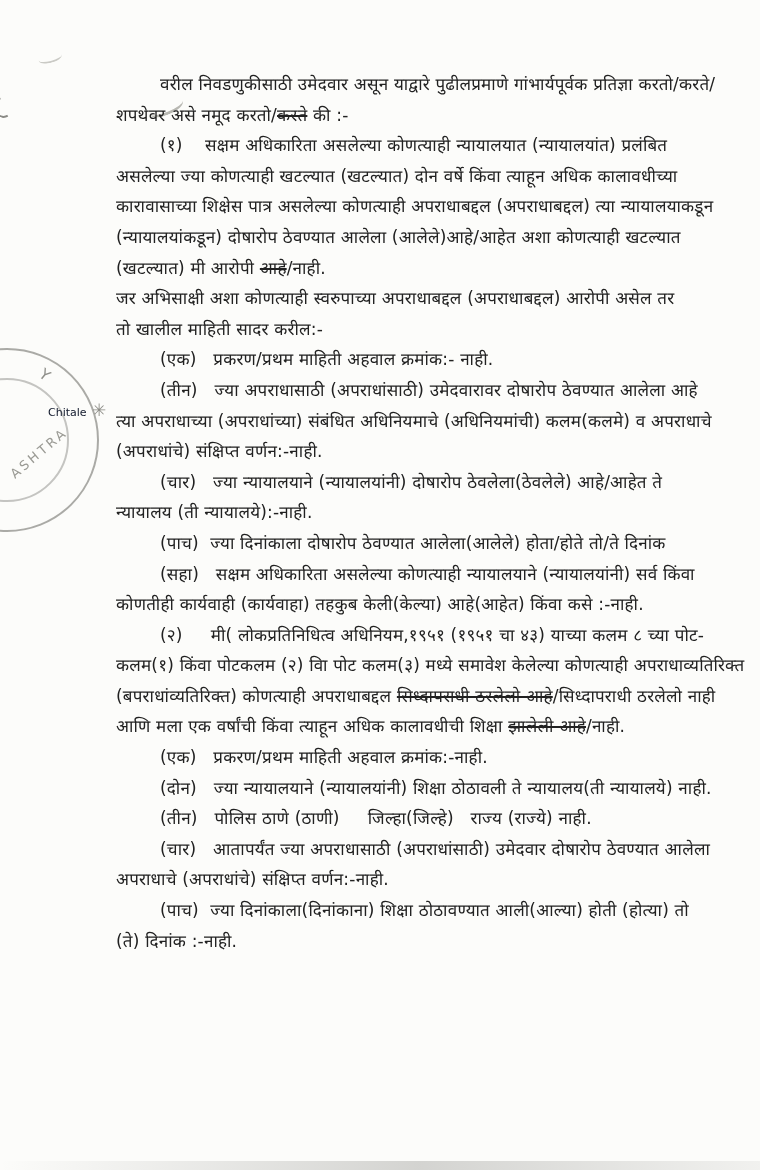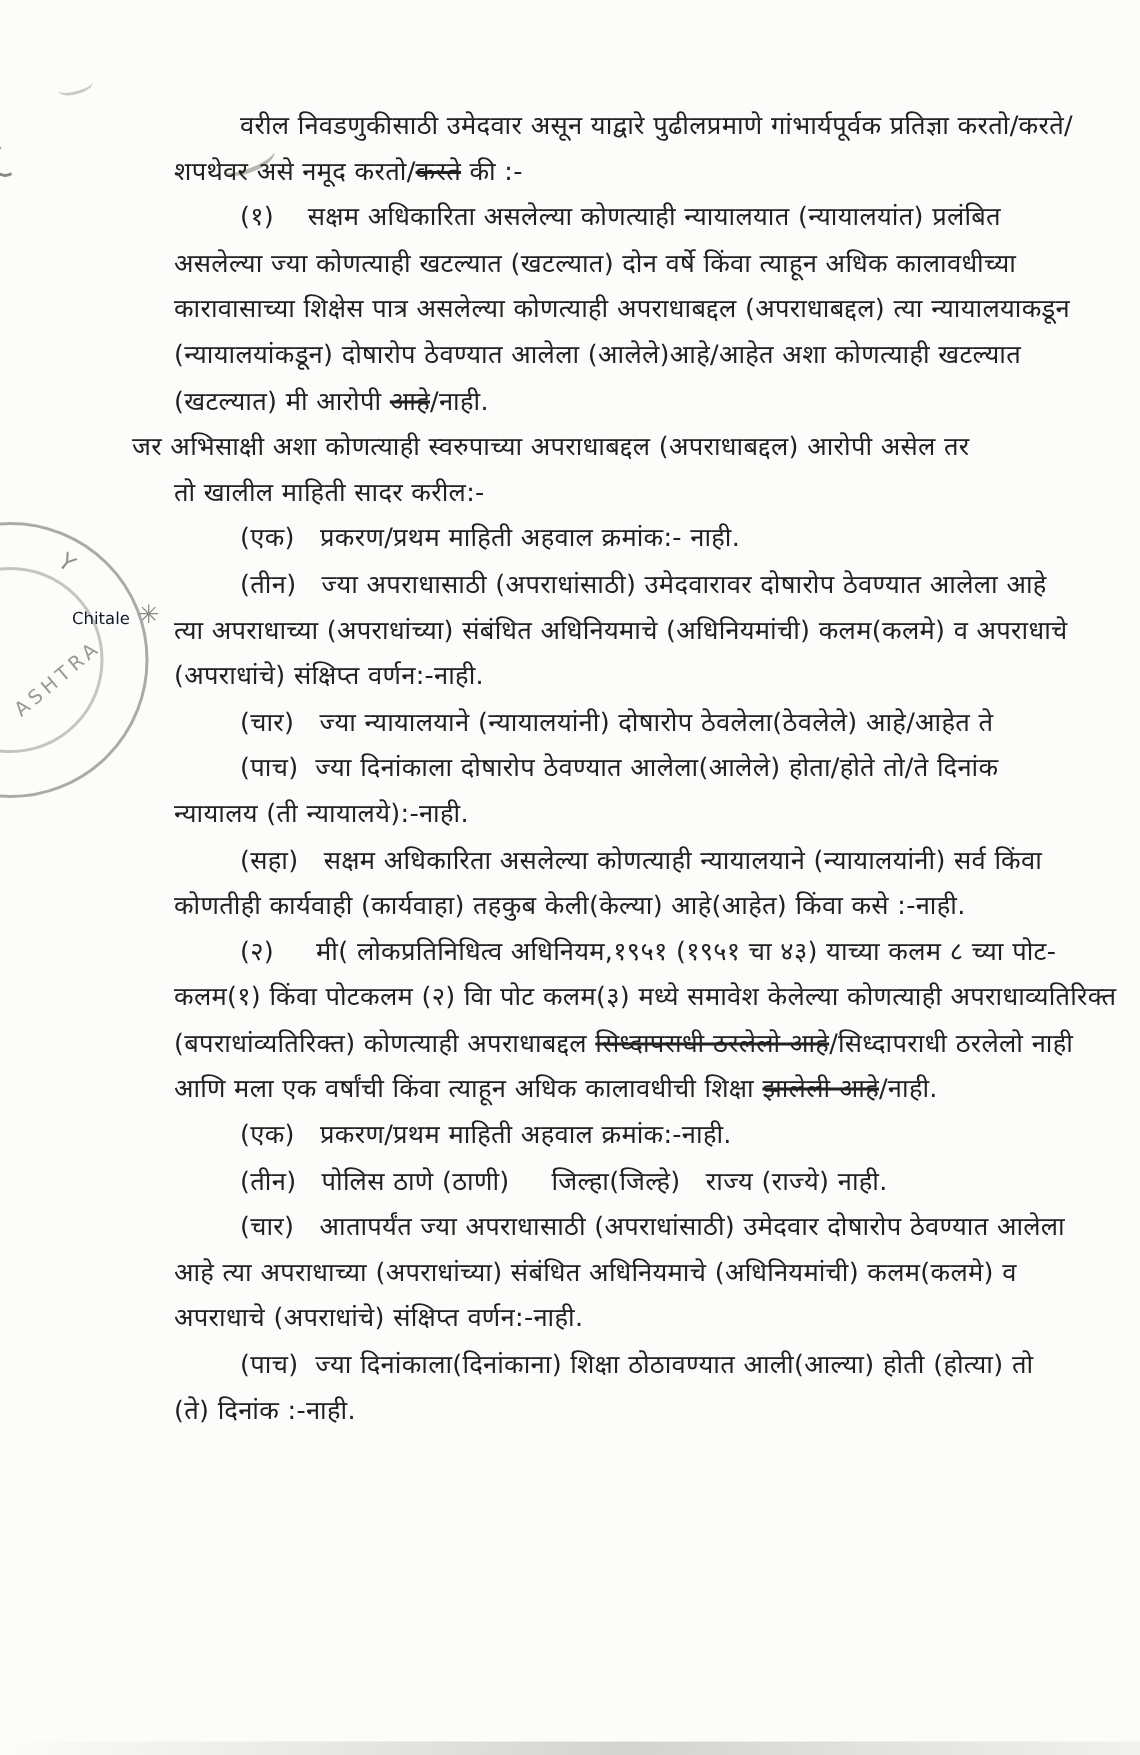--- a/index.html
+++ b/index.html
@@ -8,21 +8,21 @@
     position:relative;width:760px;height:1170px;margin:0 auto;
     background:#fcfcfa;overflow:hidden;
     font-family:"DejaVu Sans",sans-serif;color:#212121;
   }
   .doc{position:absolute;left:0;top:69px;width:760px;}
   .line{
     white-space:pre;font-size:17px;line-height:30.6px;height:30.6px;
     letter-spacing:.2px;
   }
   .ind0{padding-left:116px;}
-  .ind1{padding-left:88px;}
+  .ind1{padding-left:116px;}
   .ind2{padding-left:160px;}
   .strike{text-decoration:line-through;text-decoration-thickness:1.6px;}
   
   .stamp-outer{
     position:absolute;left:-85px;top:348px;width:180px;height:180px;
     border:2.5px solid rgba(143,143,138,.75);border-radius:50%;
   }
   .stamp-inner{
     position:absolute;left:-55px;top:378px;width:120px;height:120px;
     border:2px solid rgba(150,150,145,.55);border-radius:50%;
@@ -91,31 +91,31 @@
       <div class="line ind0"><span>कारावासाच्या शिक्षेस पात्र असलेल्या कोणत्याही अपराधाबद्दल (अपराधाबद्दल) त्या न्यायालयाकडून</span></div>
       <div class="line ind0"><span>(न्यायालयांकडून) दोषारोप ठेवण्यात आलेला (आलेले)आहे/आहेत अशा कोणत्याही खटल्यात</span></div>
       <div class="line ind0"><span>(खटल्यात) मी आरोपी </span><span class="strike">आहे</span><span>/नाही.</span></div>
       <div class="line ind1"><span>जर अभिसाक्षी अशा कोणत्याही स्वरुपाच्या अपराधाबद्दल (अपराधाबद्दल) आरोपी असेल तर</span></div>
       <div class="line ind0"><span>तो खालील माहिती सादर करील:-</span></div>
       <div class="line ind2"><span>(एक)   प्रकरण/प्रथम माहिती अहवाल क्रमांक:- नाही.</span></div>
       <div class="line ind2"><span>(तीन)   ज्या अपराधासाठी (अपराधांसाठी) उमेदवारावर दोषारोप ठेवण्यात आलेला आहे</span></div>
       <div class="line ind0"><span>त्या अपराधाच्या (अपराधांच्या) संबंधित अधिनियमाचे (अधिनियमांची) कलम(कलमे) व अपराधाचे</span></div>
       <div class="line ind0"><span>(अपराधांचे) संक्षिप्त वर्णन:-नाही.</span></div>
       <div class="line ind2"><span>(चार)   ज्या न्यायालयाने (न्यायालयांनी) दोषारोप ठेवलेला(ठेवलेले) आहे/आहेत ते</span></div>
+      <div class="line ind0"><span>न्यायालय (ती न्यायालये):-नाही.</span></div>
       <div class="line ind2"><span>(पाच)  ज्या दिनांकाला दोषारोप ठेवण्यात आलेला(आलेले) होता/होते तो/ते दिनांक</span></div>
-      <div class="line ind0"><span>न्यायालय (ती न्यायालये):-नाही.</span></div>
       <div class="line ind2"><span>(सहा)   सक्षम अधिकारिता असलेल्या कोणत्याही न्यायालयाने (न्यायालयांनी) सर्व किंवा</span></div>
       <div class="line ind0"><span>कोणतीही कार्यवाही (कार्यवाहा) तहकुब केली(केल्या) आहे(आहेत) किंवा कसे :-नाही.</span></div>
       <div class="line ind2"><span>(२)     मी( लोकप्रतिनिधित्व अधिनियम,१९५१ (१९५१ चा ४३) याच्या कलम ८ च्या पोट-</span></div>
       <div class="line ind0"><span>कलम(१) किंवा पोटकलम (२) विा पोट कलम(३) मध्ये समावेश केलेल्या कोणत्याही अपराधाव्यतिरिक्त</span></div>
       <div class="line ind0"><span>(बपराधांव्यतिरिक्त) कोणत्याही अपराधाबद्दल </span><span class="strike">सिध्दापराधी ठरलेलो आहे</span><span>/सिध्दापराधी ठरलेलो नाही</span></div>
       <div class="line ind0"><span>आणि मला एक वर्षांची किंवा त्याहून अधिक कालावधीची शिक्षा </span><span class="strike">झालेली आहे</span><span>/नाही.</span></div>
       <div class="line ind2"><span>(एक)   प्रकरण/प्रथम माहिती अहवाल क्रमांक:-नाही.</span></div>
+      <div class="line ind2"><span>(दोन)   ज्या न्यायालयाने (न्यायालयांनी) शिक्षा ठोठावली ते न्यायालय(ती न्यायालये) नाही.</span></div>
       <div class="line ind2"><span>(तीन)   पोलिस ठाणे (ठाणी)     जिल्हा(जिल्हे)   राज्य (राज्ये) नाही.</span></div>
       <div class="line ind2"><span>(चार)   आतापर्यंत ज्या अपराधासाठी (अपराधांसाठी) उमेदवार दोषारोप ठेवण्यात आलेला</span></div>
-      <div class="line ind0"><span>आहे त्या अपराधाच्या (अपराधांच्या) संबंधित अधिनियमाचे (अधिनियमांची) कलम(कलमे) व</span></div>
       <div class="line ind0"><span>अपराधाचे (अपराधांचे) संक्षिप्त वर्णन:-नाही.</span></div>
       <div class="line ind2"><span>(पाच)  ज्या दिनांकाला(दिनांकाना) शिक्षा ठोठावण्यात आली(आल्या) होती (होत्या) तो</span></div>
       <div class="line ind0"><span>(ते) दिनांक :-नाही.</span></div>
     </div>
 
   <div class="scan-band"></div>
 </div>
 
 </body></html>

